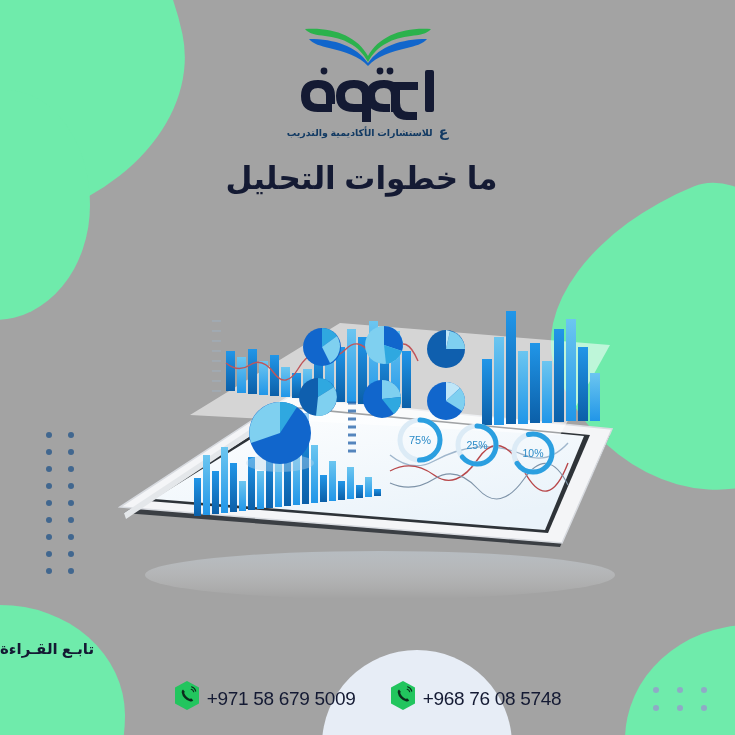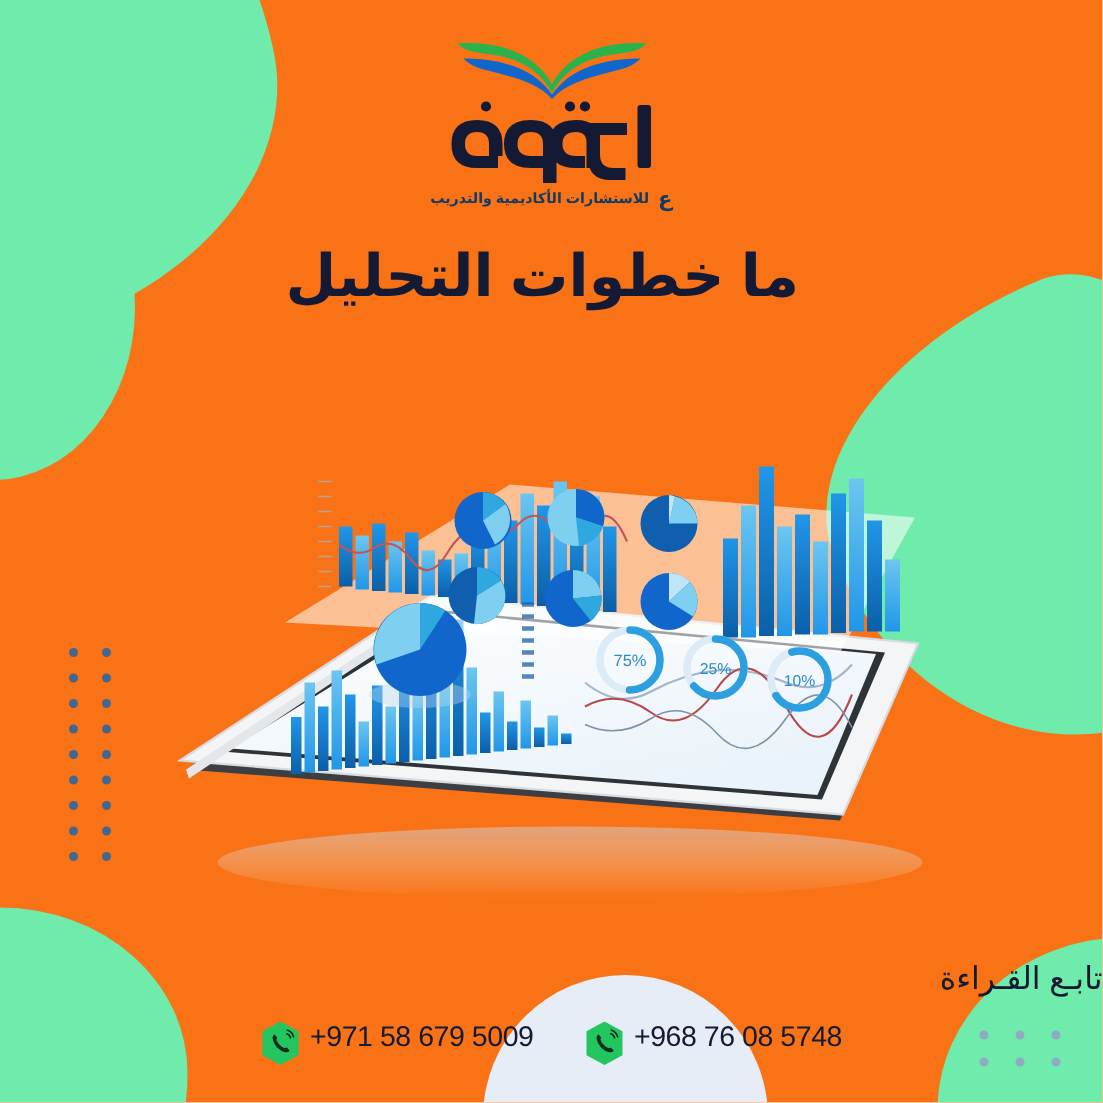--- a/index.html
+++ b/index.html
@@ -5,21 +5,21 @@
   * { box-sizing: border-box; margin: 0; padding: 0; }
   html, body {
     width: 735px; height: 735px;
     font-family: "Liberation Sans", "DejaVu Sans", sans-serif;
     background: #ffffff;
     overflow: hidden;
   }
   .poster {
     position: relative;
     width: 735px; height: 735px;
-    background: #f97316;
+    background: #a3a3a3;
     overflow: hidden;
   }
 
   
   .blob-tl {
     position: absolute;
     left: -150px; top: -140px;
     width: 330px; height: 360px;
     background: #6FEBAB;
     border-radius: 55% 45% 62% 38% / 50% 58% 42% 50%;
@@ -89,50 +89,50 @@
   .logo-ain { font-size: 14px; color: #123A63; font-weight: bold; }
 
   
   .headline {
     position: absolute;
     left: 0; right: 12px; top: 155px;
     text-align: center;
     direction: rtl;
     color: #141A33;
     font-weight: bold;
-    font-size: 39px;
+    font-size: 31px;
     line-height: 1.52;
     letter-spacing: .5px;
   }
   .headline .l2 { display: block; }
 
   
   .illustration {
     position: absolute;
     left: 90px; top: 285px;
     width: 570px; height: 320px;
   }
 
   
   .follow-label {
     position: absolute;
     left: 0; right: 0; top: 640px;
-    text-align: right;
+    text-align: left;
     direction: rtl;
     color: #141A33;
-    font-weight: normal;
-    font-size: 21px;
+    font-weight: bold;
+    font-size: 15px;
   }
   .contacts {
     position: absolute;
     left: 0; right: 0; top: 681px;
     display: flex; align-items: center; justify-content: center;
     gap: 34px;
   }
-  .contact { display: flex; align-items: flex-start; gap: 7px; }
+  .contact { display: flex; align-items: flex-end; gap: 7px; }
   .hexicon { width: 26px; height: 29px; flex: none; }
   .contact-text {
     font-size: 19px; color: #141A33; font-weight: normal;
     letter-spacing: -.3px; white-space: nowrap;
   }
 </style>
 </head>
 <body>
 
 <div class="poster">

